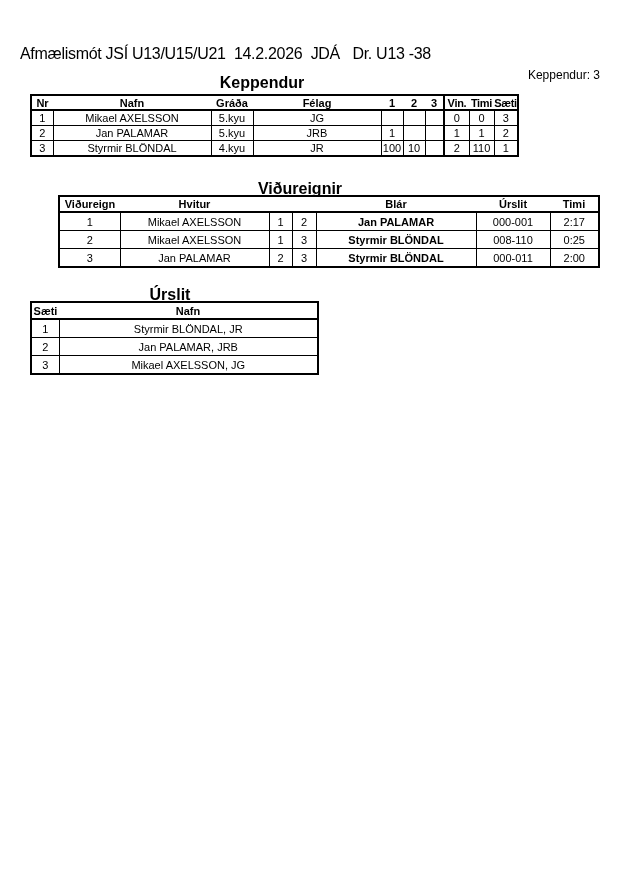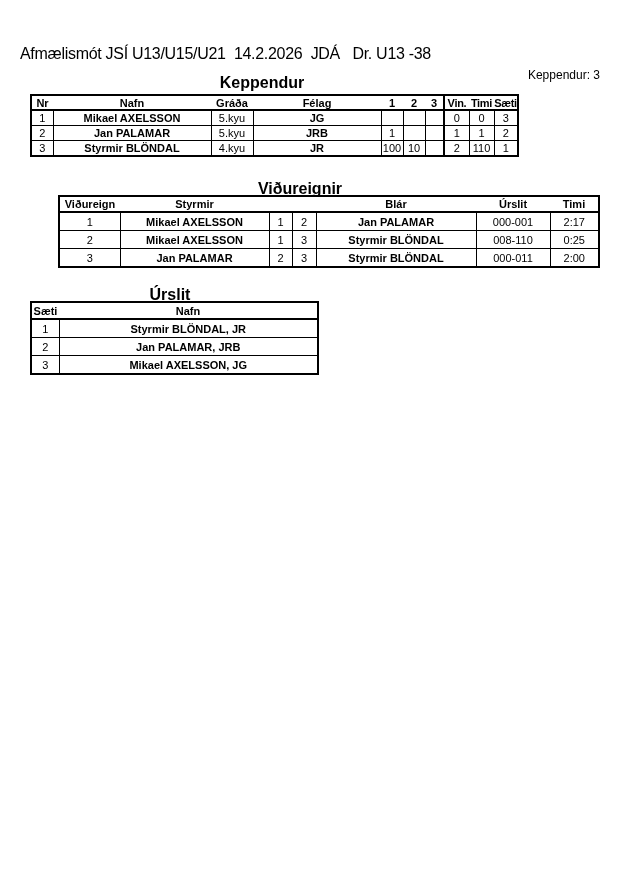--- a/index.html
+++ b/index.html
@@ -45,21 +45,21 @@
   .t1 { left:30px; top:94px;  width:487px; }
   .t2 { left:30px; top:195px; width:540px;margin-left:28px; }
   .t3 { left:30px; top:301px; width:287px; }
   .t1 thead th { height:13px; }
   .t1 tbody td { height:14px; }
   .t2 thead th { height:14px; }
   .t2 tbody td { height:17px; }
   .t3 thead th { height:15px; }
   .t3 tbody td { height:17px; }
 
-  .al { text-align:left; padding-left:4px;font-weight:bold; }
+  .al { text-align:left; padding-left:4px; }
   .alh { text-align:left; padding-left:2px; }
   .b { font-weight:bold; }
   .thick-left { border-left:2px solid #000 !important; }
   .tight { letter-spacing:-0.3px; }
 </style>
 </head>
 <body>
 
 <div class="abs title">Afmælismót JSÍ U13/U15/U21  14.2.2026  JDÁ   Dr. U13 -38</div>
 <div class="abs count-note">Keppendur: 3</div>
@@ -141,21 +141,21 @@
       <col style="width:149px">
       <col style="width:23px">
       <col style="width:24px">
     <col style="width:160px">
       <col style="width:74px">
       <col style="width:49px">
   </colgroup>
   <thead>
     <tr>
       <th class="alh">Viðureign</th>
-      <th>Styrmir</th>
+      <th>Hvitur</th>
       <th></th>
       <th></th>
       <th>Blár</th>
       <th>Úrslit</th>
       <th>Timi</th>
     </tr>
   </thead>
   <tbody>
     <tr>
       <td>1</td>

